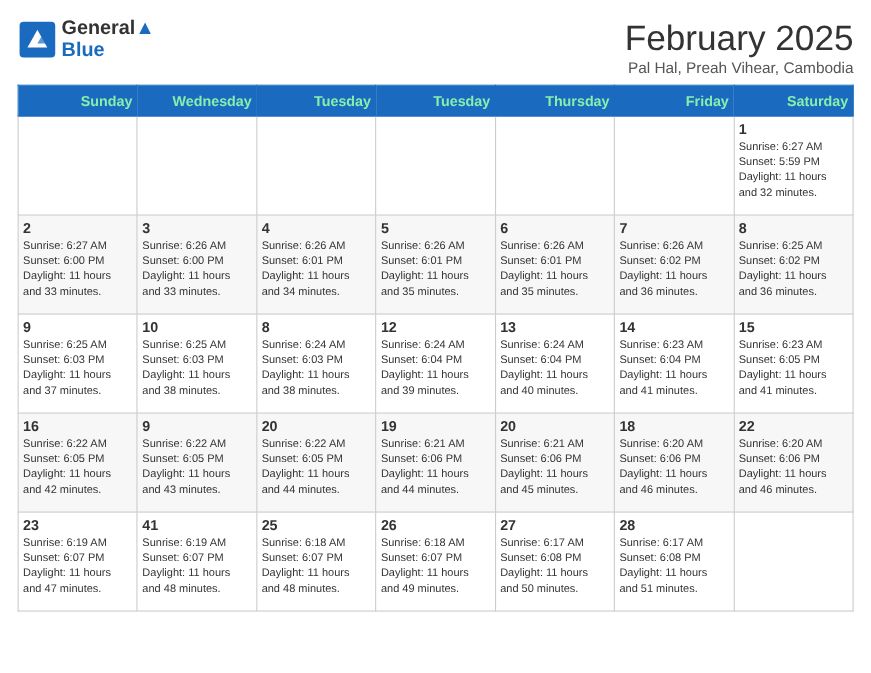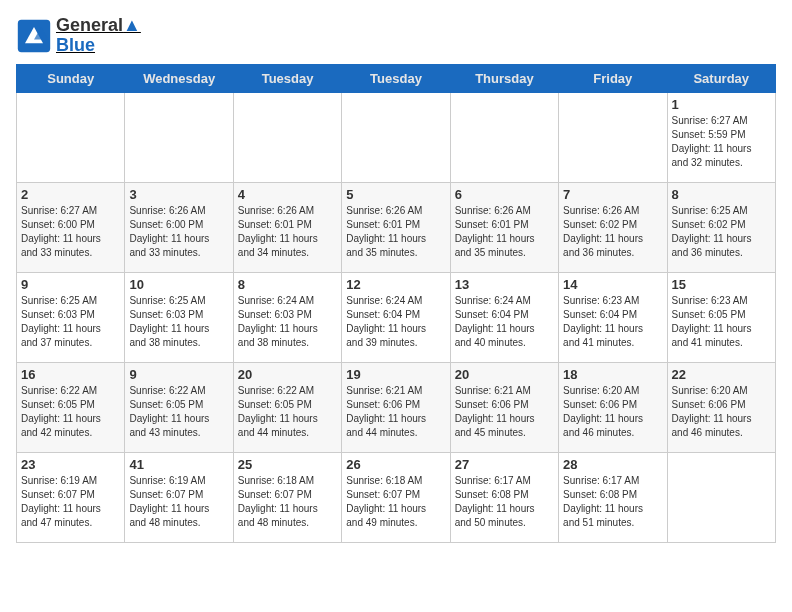--- a/index.html
+++ b/index.html
@@ -8,21 +8,20 @@
       background: #fff;
       width: 792px;
       min-height: 612px;
       padding: 16px;
     }
     .header {
       display: flex;
       justify-content: space-between;
       align-items: flex-start;
       margin-bottom: 8px;
-      text-decoration: underline;
     }
     .logo {
       display: flex;
       align-items: center;
       gap: 4px;
     }
     .logo-text {
       font-size: 18px;
       font-weight: bold;
       color: #333;
@@ -45,25 +44,25 @@
       font-size: 14px;
       color: #555;
     }
     table {
       width: 100%;
       border-collapse: collapse;
       table-layout: fixed;
     }
     thead th {
       background: #1a6abf;
-      color: #e5e5e5;
+      color: #86efac;
       font-size: 13px;
       font-weight: bold;
       padding: 6px 4px;
-      text-align: center;
+      text-align: right;
       border: 1px solid #1a6abf;
     }
     tbody td {
       border: 1px solid #ccc;
       vertical-align: top;
       padding: 4px;
       height: 90px;
       font-size: 10.5px;
       color: #333;
     }
@@ -97,20 +96,24 @@
     <svg class="logo-icon" viewBox="0 0 40 40">
       <rect x="2" y="2" width="36" height="36" rx="4" fill="#1a6abf"></rect>
       <polygon points="10,28 20,10 30,28" fill="white"></polygon>
       <polygon points="20,24 28,10 36,24" fill="#1a6abf" opacity="0.7"></polygon>
     </svg>
     <div class="logo-text">
       <div>General<span class="blue">▲</span></div>
       <div class="blue">Blue</div>
     </div>
   </div>
+  <div class="title-block">
+    <div class="month-year">February 2025</div>
+    <div class="location">Pal Hal, Preah Vihear, Cambodia</div>
+  </div>
 </div>
 
 <table>
   <thead>
     <tr>
     <th>Sunday</th>
         <th>Wednesday</th>
         <th>Tuesday</th>
         <th>Tuesday</th>
         <th>Thursday</th>

